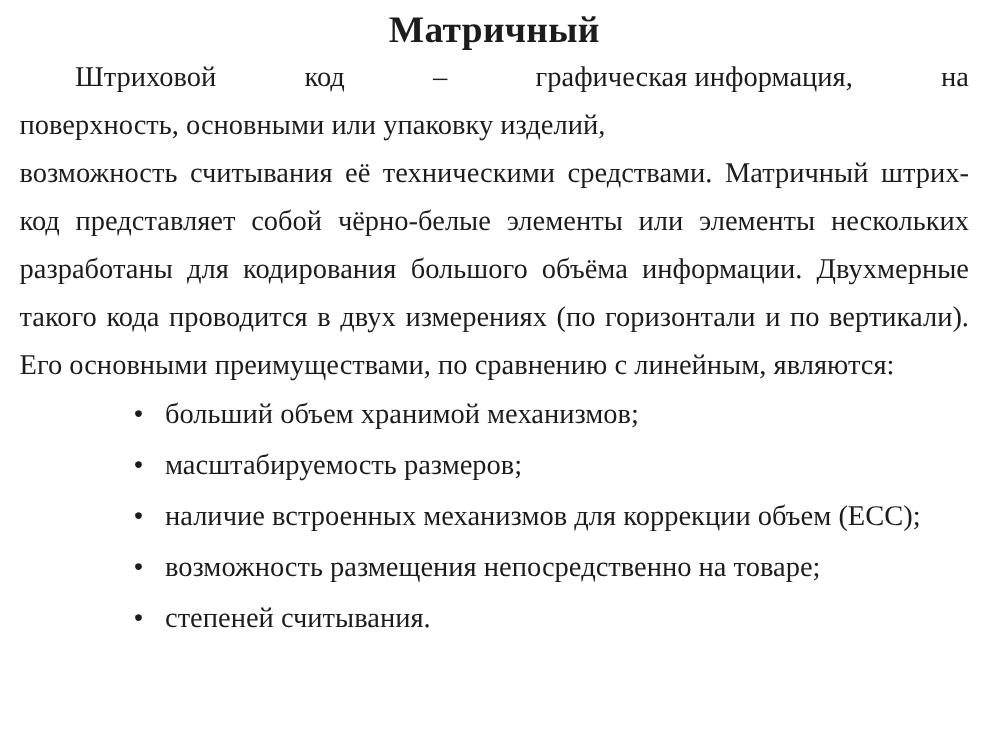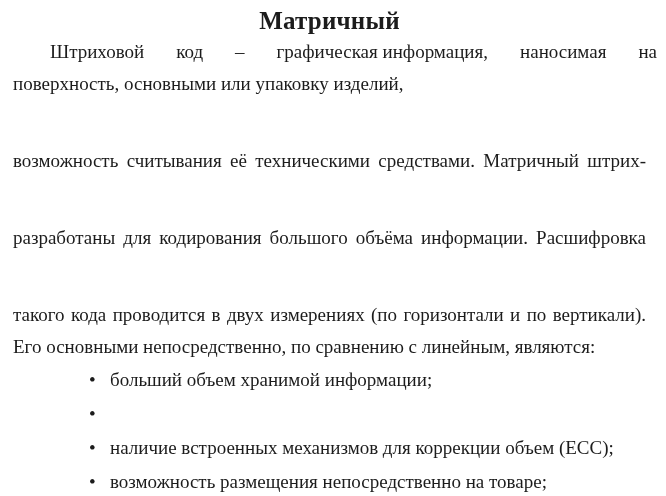--- a/index.html
+++ b/index.html
@@ -24,21 +24,20 @@
   .para {
     margin: 0 20px 0 13px;
     font-size: 19px;
     line-height: 32px;
   }
   .line { text-align: left; white-space: nowrap; gap: 32px; }
   .line.justify {
     white-space: normal;
     text-align: justify;
     text-align-last: justify;
-    margin-top: 45px;
   }
   .line.split {
     display: flex;
     justify-content: space-between;
     white-space: normal;
   }
   .line.split > span { white-space: nowrap; }
   .line.indent { padding-left: 37px; }
   .bullets {
     margin: 0 20px 0 0;
@@ -62,39 +61,40 @@
 
 <div class="page">
   <h1 class="title">Матричный</h1>
 
   <div class="para">
       <div class="line indent split">
         <span>Штриховой</span>
         <span>код</span>
         <span>–</span>
         <span>графическая информация,</span>
-        <span>наносимая</span>
         <span>на</span>
       </div>
       <div class="line split">
         <span>поверхность, основными или упаковку изделий,</span>
       </div>
       <div class="line justify">возможность считывания её техническими средствами. Матричный штрих-</div>
-      <div class="line justify">разработаны для кодирования большого объёма информации. Расшифровка</div>
+      <div class="line justify">код представляет собой чёрно-белые элементы или элементы нескольких</div>
+      <div class="line justify">разработаны для кодирования большого объёма информации. Двухмерные</div>
       <div class="line justify">такого кода проводится в двух измерениях (по горизонтали и по вертикали).</div>
-      <div class="line">Его основными непосредственно, по сравнению с линейным, являются:</div>
+      <div class="line">Его основными преимуществами, по сравнению с линейным, являются:</div>
     </div>
 
   <ul class="bullets">
       <li>
         <span class="bullet">•</span>
-        <span class="li-text">больший объем хранимой информации;</span>
+        <span class="li-text">больший объем хранимой механизмов;</span>
       </li>
       <li>
         <span class="bullet">•</span>
+        <span class="li-text">масштабируемость размеров;</span>
       </li>
       <li>
         <span class="bullet">•</span>
         <span class="li-text">наличие встроенных механизмов для коррекции объем (ECC);</span>
       </li>
       <li>
         <span class="bullet">•</span>
         <span class="li-text">возможность размещения непосредственно на товаре;</span>
       </li>
       <li>

